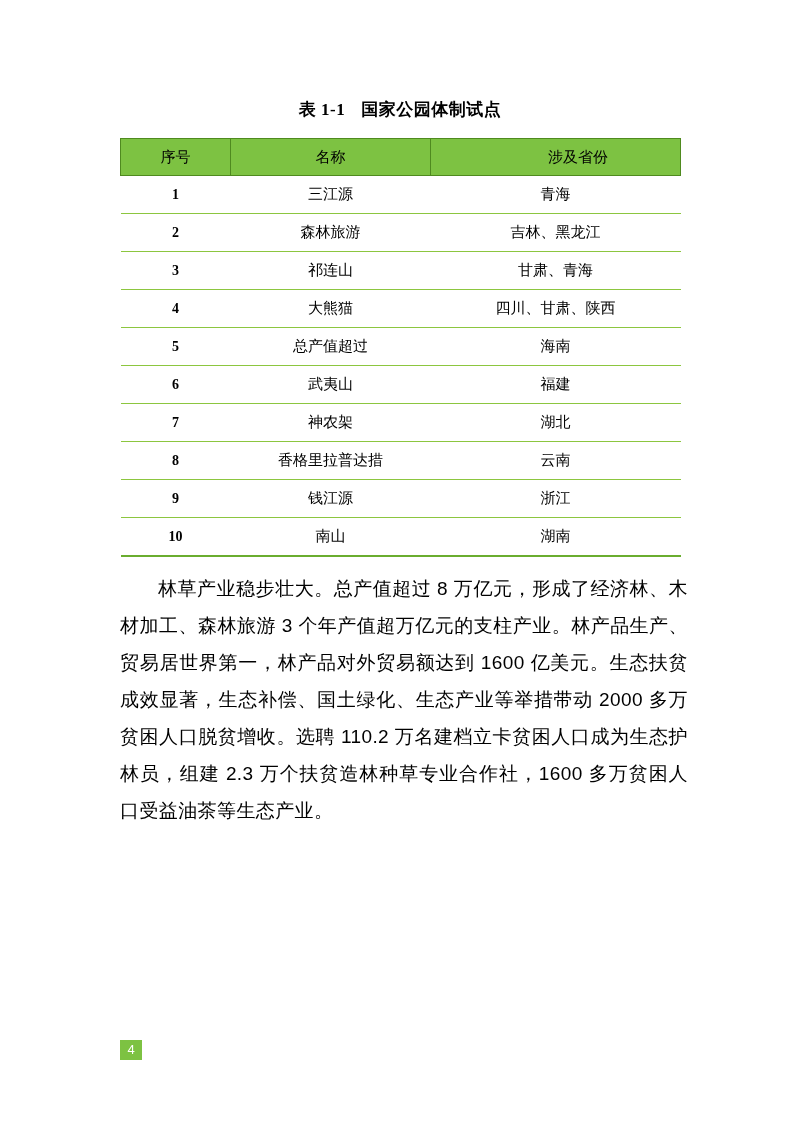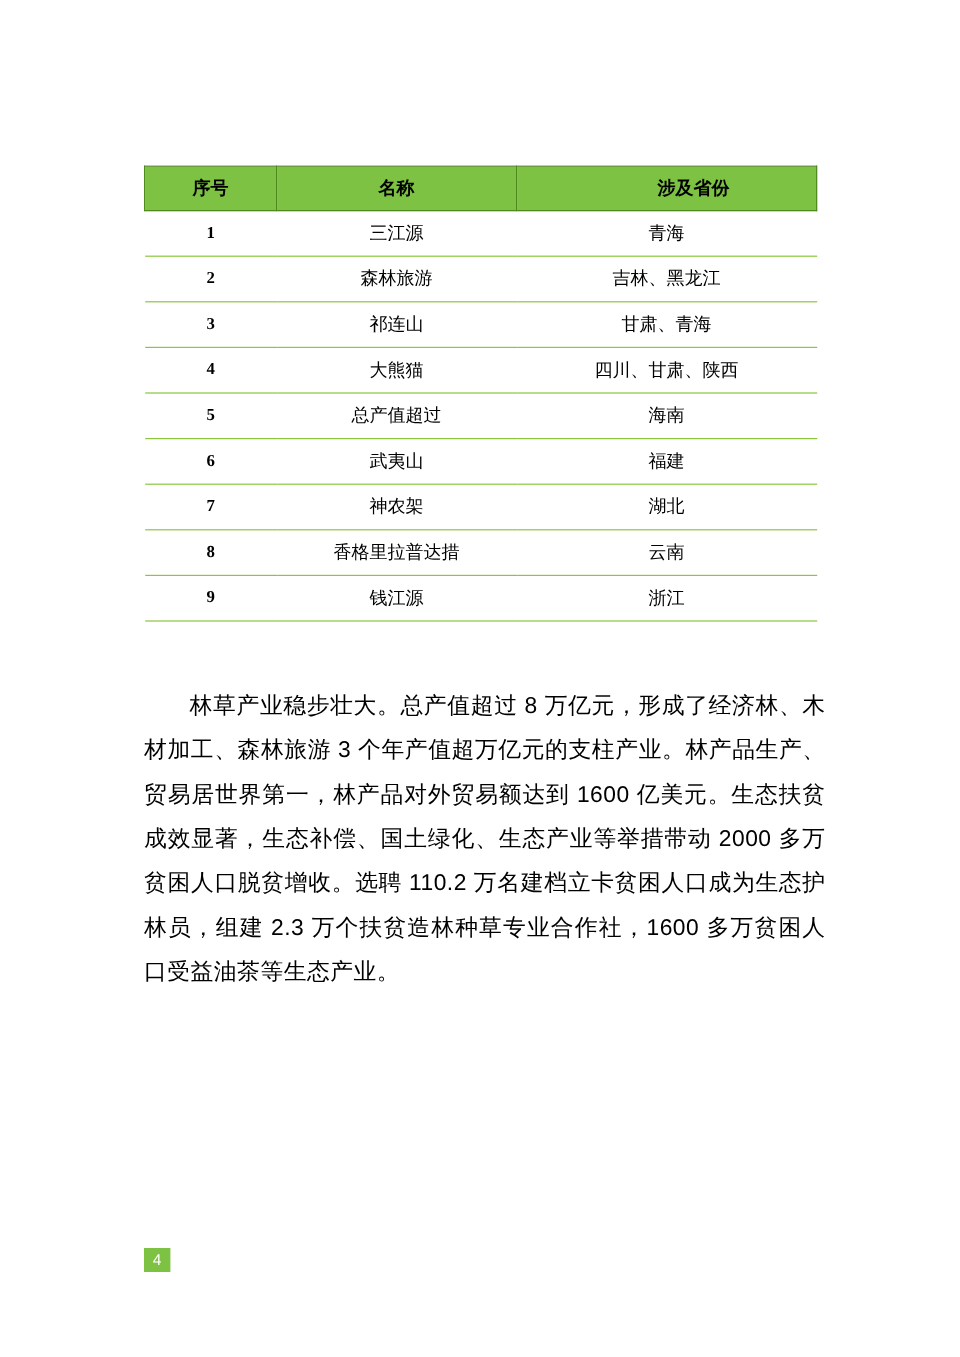--- a/index.html
+++ b/index.html
@@ -51,21 +51,21 @@
     width: 560px;
     table-layout: fixed;
   }
   table.park-table col.c1 { width: 110px; }
   table.park-table col.c2 { width: 200px; }
   table.park-table col.c3 { width: 250px; }
 
   table.park-table th {
     background: #7DC242;
     color: #000000;
-    font-weight: bold;
+    font-weight: normal;
     font-size: 15px;
     height: 34px;
     border: 1px solid #4f8a1f;
     text-align: center;
     font-family: "Liberation Serif", "DejaVu Serif", serif;
   }
   table.park-table td {
     height: 35px;
     border-left: none;
     border-right: none;
@@ -114,20 +114,23 @@
     line-height: 20px;
     text-align: center;
     font-family: "Liberation Sans", sans-serif;
   }
 </style>
 </head>
 <body>
 
 <div class="page">
 
+  <div class="table-title">
+    <span class="tt-num">表 1-1</span><span>国家公园体制试点</span>
+  </div>
 
   <div class="tbl-wrap">
     <table class="park-table">
       <colgroup>
           <col class="c1">
           <col class="c2">
           <col class="c3">
         </colgroup>
       <thead>
         <tr>
@@ -175,20 +178,25 @@
         <tr>
           <td class="idx">8</td>
           <td>香格里拉普达措</td>
           <td>云南</td>
         </tr>
         <tr>
           <td class="idx">9</td>
           <td>钱江源</td>
           <td>浙江</td>
         </tr>
+        <tr class="last-row">
+          <td class="idx">10</td>
+          <td>南山</td>
+          <td>湖南</td>
+        </tr>
       </tbody>
     </table>
   </div>
 
   <div class="body-text">林草产业稳步壮大。总产值超过 8 万亿元，形成了经济林、木材加工、森林旅游 3 个年产值超万亿元的支柱产业。林产品生产、贸易居世界第一，林产品对外贸易额达到 1600 亿美元。生态扶贫成效显著，生态补偿、国土绿化、生态产业等举措带动 2000 多万贫困人口脱贫增收。选聘 110.2 万名建档立卡贫困人口成为生态护林员，组建 2.3 万个扶贫造林种草专业合作社，1600 多万贫困人口受益油茶等生态产业。</div>
 
   <div class="page-number">4</div>
 
 </div>
 

